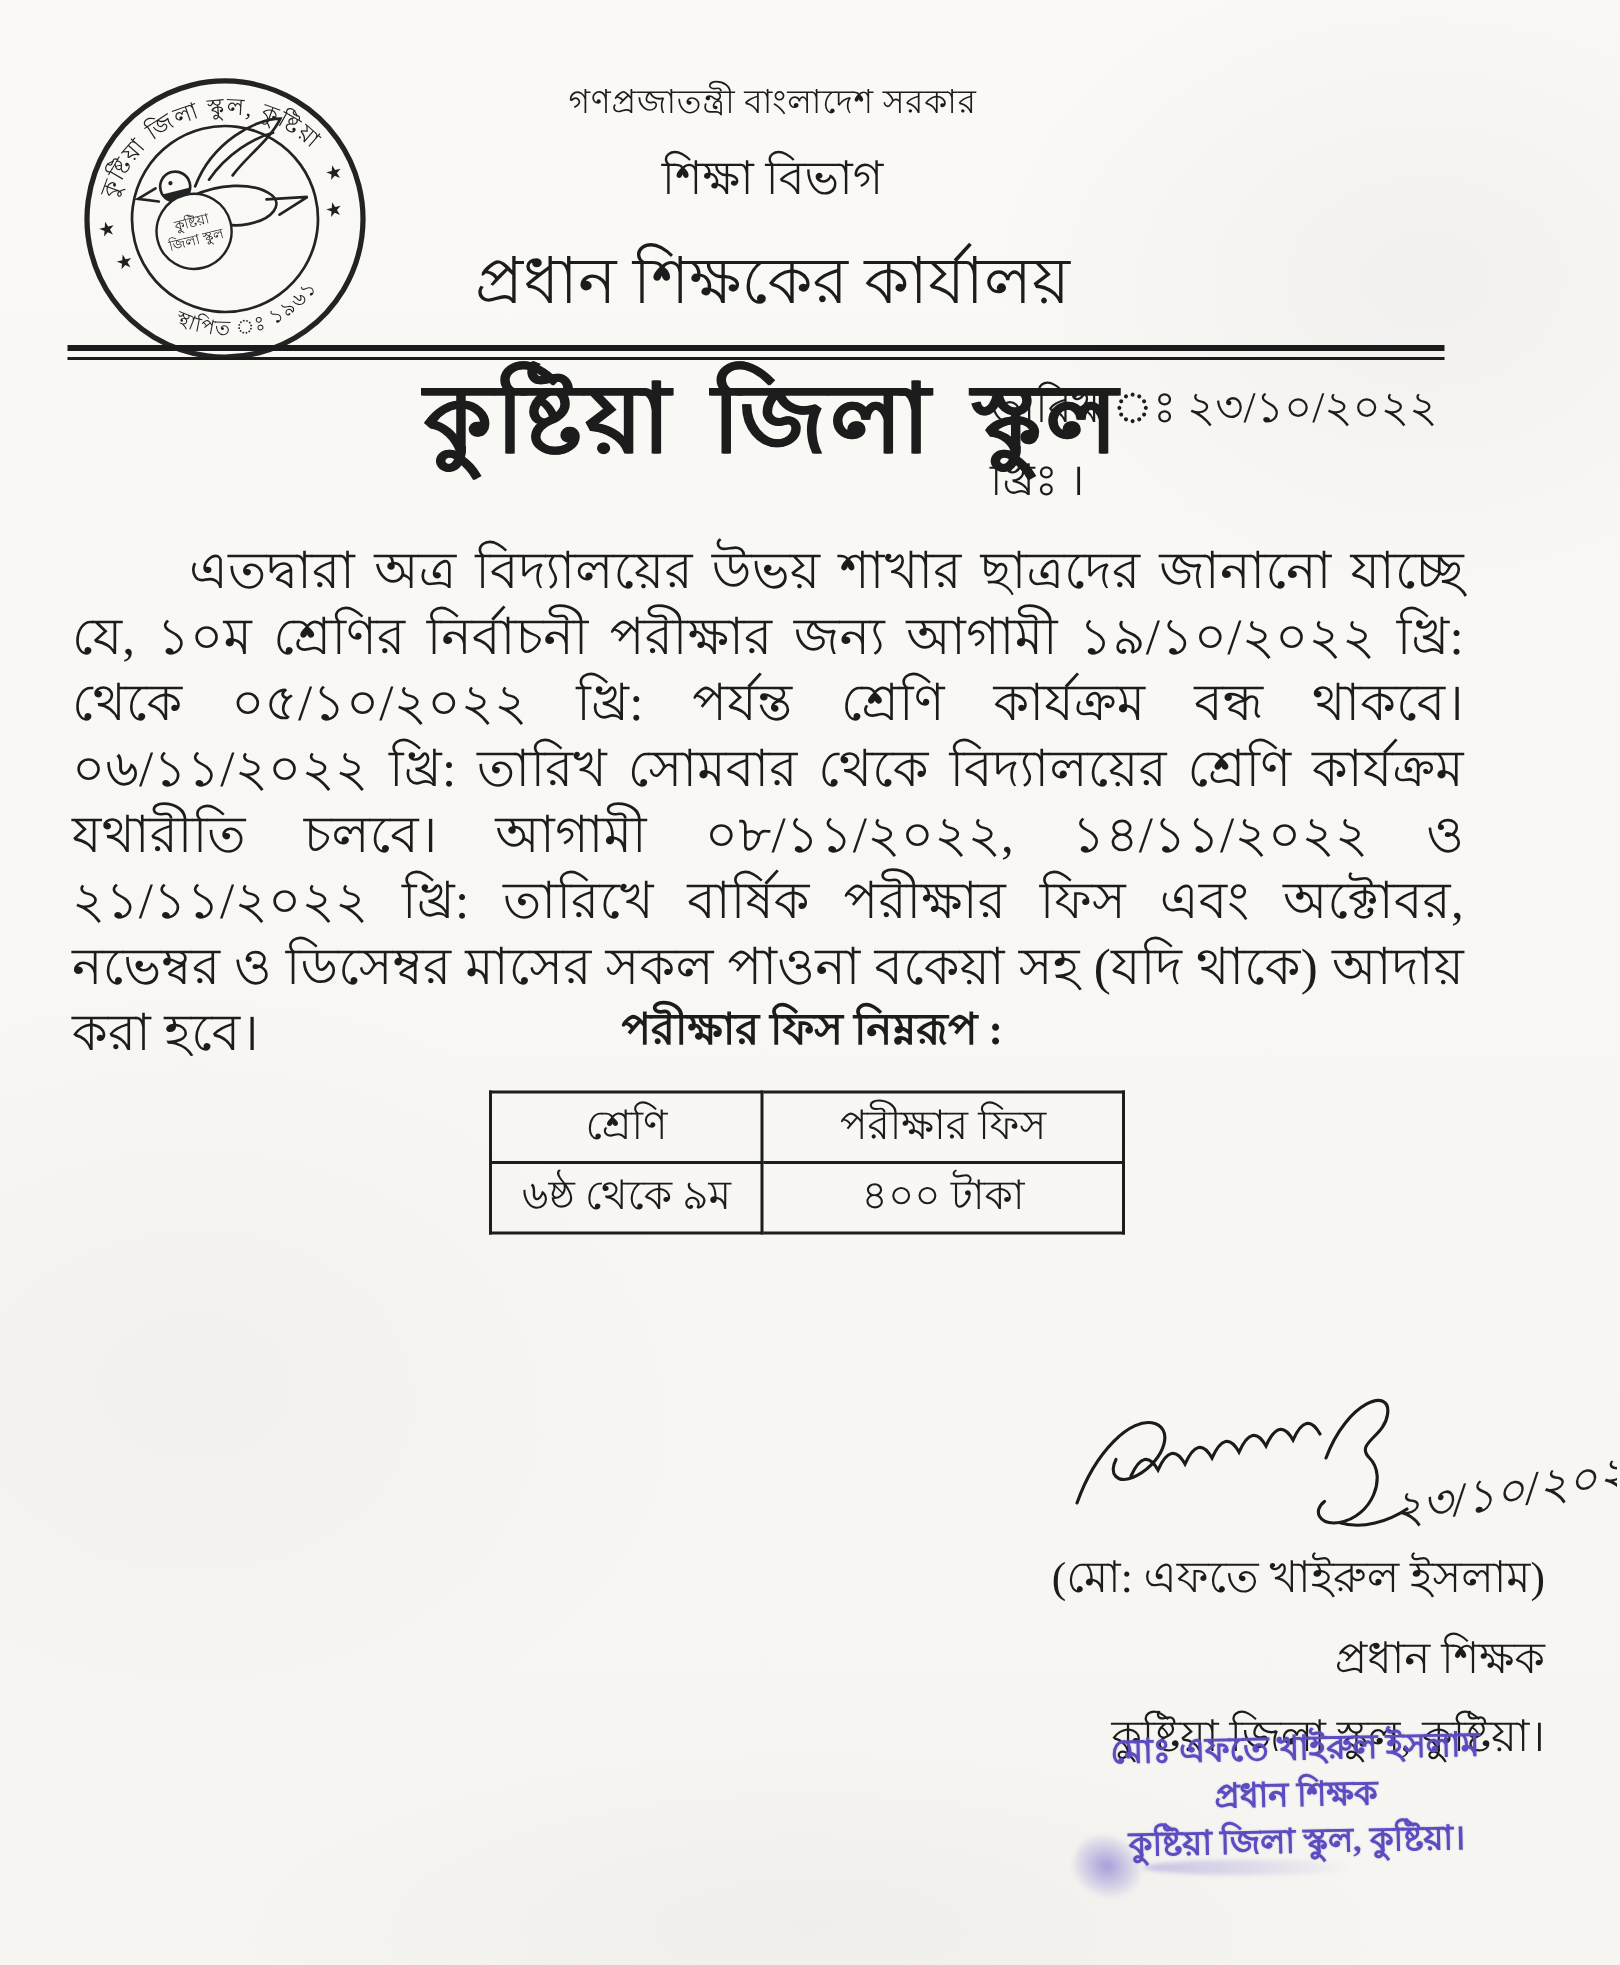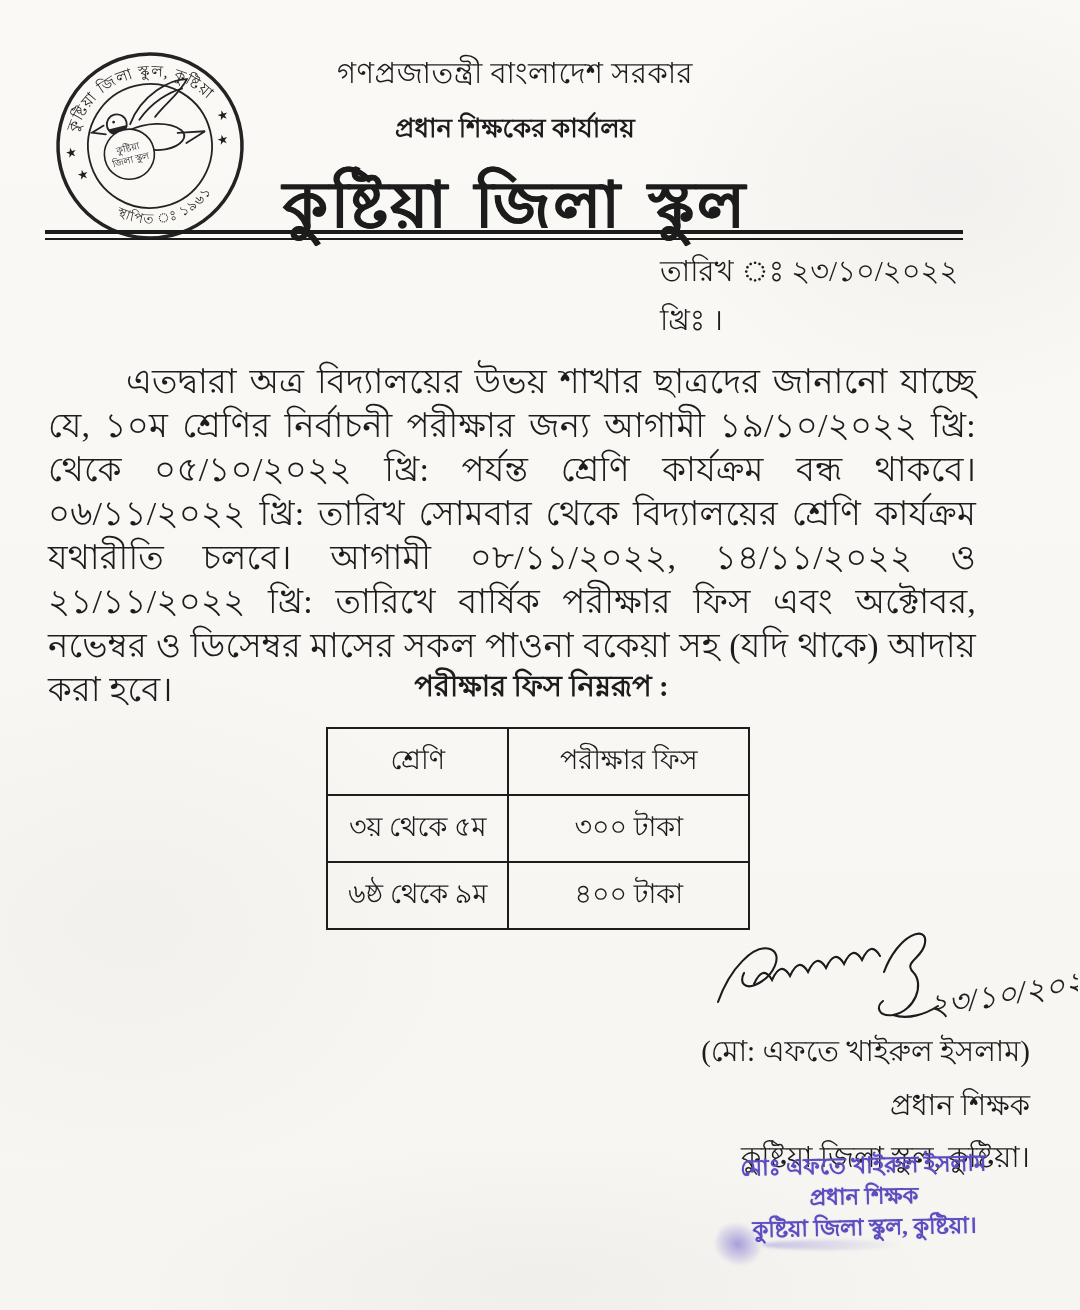--- a/index.html
+++ b/index.html
@@ -16,23 +16,23 @@
     color:#1c1c1c;
     font-family:"Liberation Serif","DejaVu Serif",serif;
     overflow:hidden;
   }
 
   
   .seal { position:absolute; left:50px; top:46px; }
 
   
   .letterhead { position:absolute; left:0; top:50px; width:1030px; text-align:center; }
-  .lh-gov    { font-size:29px; letter-spacing:0.5px; }
+  .lh-gov    { font-size:22px; letter-spacing:0.5px; }
   .lh-dept   { font-size:31px; margin-top:7px; }
-  .lh-office { font-size:26px; margin-top:9px;font-weight:bold; }
+  .lh-office { font-size:43px; margin-top:9px; }
   .lh-school {
     font-size:64px; font-weight:700; margin-top:4px;
     font-family:"DejaVu Sans","Liberation Sans",sans-serif;
     letter-spacing:3px;
     text-shadow:1px 0 0 #1c1c1c;
   }
 
   
   .rule {
     position:absolute; left:45px; top:230px; width:918px; height:10px;
@@ -59,21 +59,21 @@
     text-align:center; font-size:29px; font-weight:600;padding-left:47px;
   }
 
   
   .fees-table {
     position:absolute; left:326px; top:727px; width:424px;
     border-collapse:collapse; font-size:27px; text-align:center;
   }
   .fees-table th, .fees-table td {
     border:2.5px solid #1d1d1d; height:42px;
-    font-weight:400; padding:10px 6px;
+    font-weight:400; padding:0 6px;
   }
   .fees-table .col-class { width:43%; }
 
   
   .signature-svg { position:absolute; left:688px; top:922px; }
   .sig-block {
     position:absolute; left:630px; top:1028px; width:400px;
     text-align:right; font-size:29px;
   }
   .sig-name   { margin-bottom:5px; }
@@ -139,20 +139,21 @@
         <path d="M130,94 L157,99 L136,106"></path>
       </g>
       <circle cx="78" cy="103" r="25" fill="#faf9f6" stroke="#232323" stroke-width="1.6"></circle>
       <text x="78" y="100" font-size="9.5" text-anchor="middle">কুষ্টিয়া</text>
       <text x="78" y="112" font-size="9.5" text-anchor="middle">জিলা স্কুল</text>
     </g>
   </svg>
 
   <header class="letterhead">
     <div class="lh-gov">গণপ্রজাতন্ত্রী বাংলাদেশ সরকার</div>
+    <div class="lh-dept">শিক্ষা বিভাগ</div>
     <div class="lh-office">প্রধান শিক্ষকের কার্যালয়</div>
     <div class="lh-school">কুষ্টিয়া জিলা স্কুল</div>
   </header>
 
   <div class="rule"></div>
 
   <div class="date-line">তারিখ ঃ ২৩/১০/২০২২ খ্রিঃ ।</div>
 
   <p class="body-text">এতদ্বারা অত্র বিদ্যালয়ের উভয় শাখার ছাত্রদের জানানো যাচ্ছে যে, ১০ম শ্রেণির নির্বাচনী পরীক্ষার জন্য আগামী ১৯/১০/২০২২ খ্রি: থেকে  ০৫/১০/২০২২ খ্রি: পর্যন্ত শ্রেণি কার্যক্রম বন্ধ থাকবে। ০৬/১১/২০২২ খ্রি: তারিখ সোমবার থেকে বিদ্যালয়ের শ্রেণি কার্যক্রম যথারীতি চলবে। আগামী ০৮/১১/২০২২,  ১৪/১১/২০২২ ও ২১/১১/২০২২ খ্রি: তারিখে বার্ষিক পরীক্ষার ফিস এবং অক্টোবর, নভেম্বর ও ডিসেম্বর মাসের সকল পাওনা বকেয়া সহ (যদি থাকে) আদায় করা হবে।</p>
 
@@ -160,24 +161,20 @@
 
   <table class="fees-table">
     <thead>
       <tr>
         <th class="col-class">শ্রেণি</th>
         <th>পরীক্ষার ফিস</th>
       </tr>
     </thead>
     <tbody>
       <tr>
-        <td>৩য় থেকে ৫ম</td>
-        <td>৩০০ টাকা</td>
-      </tr>
-      <tr>
         <td>৬ষ্ঠ থেকে ৯ম</td>
         <td>৪০০ টাকা</td>
       </tr>
     </tbody>
   </table>
 
   <svg class="signature-svg" width="390" height="125" viewBox="0 0 390 125">
     <g stroke="#1b1b1b" stroke-width="2.1" fill="none" stroke-linecap="round">
       <path d="M30,80 C42,46 66,22 82,27 C96,32 86,55 67,63 C57,67 51,61 56,51"></path>
       <path d="M66,62 q9,-20 18,-4 q9,-20 18,-4 q9,-20 18,-4 q9,-20 18,-4 q9,-20 18,-4 q9,-20 18,-4 q9,-20 18,-4"></path>

